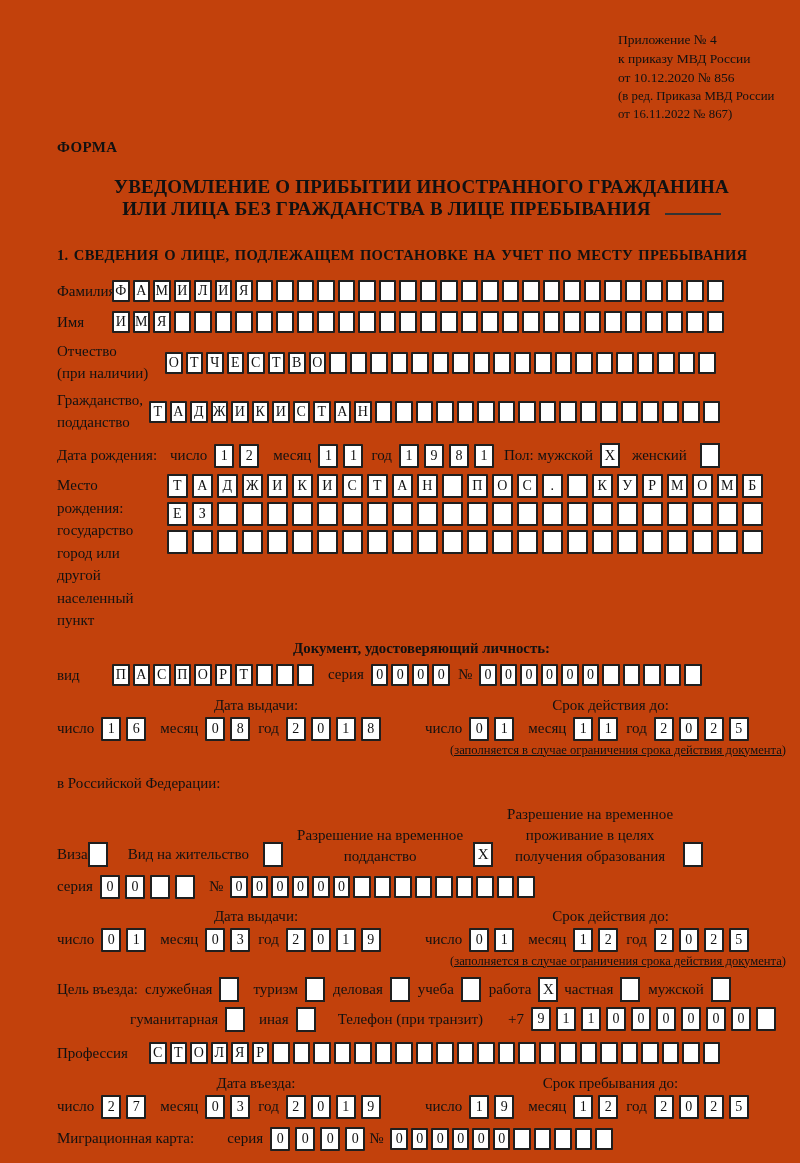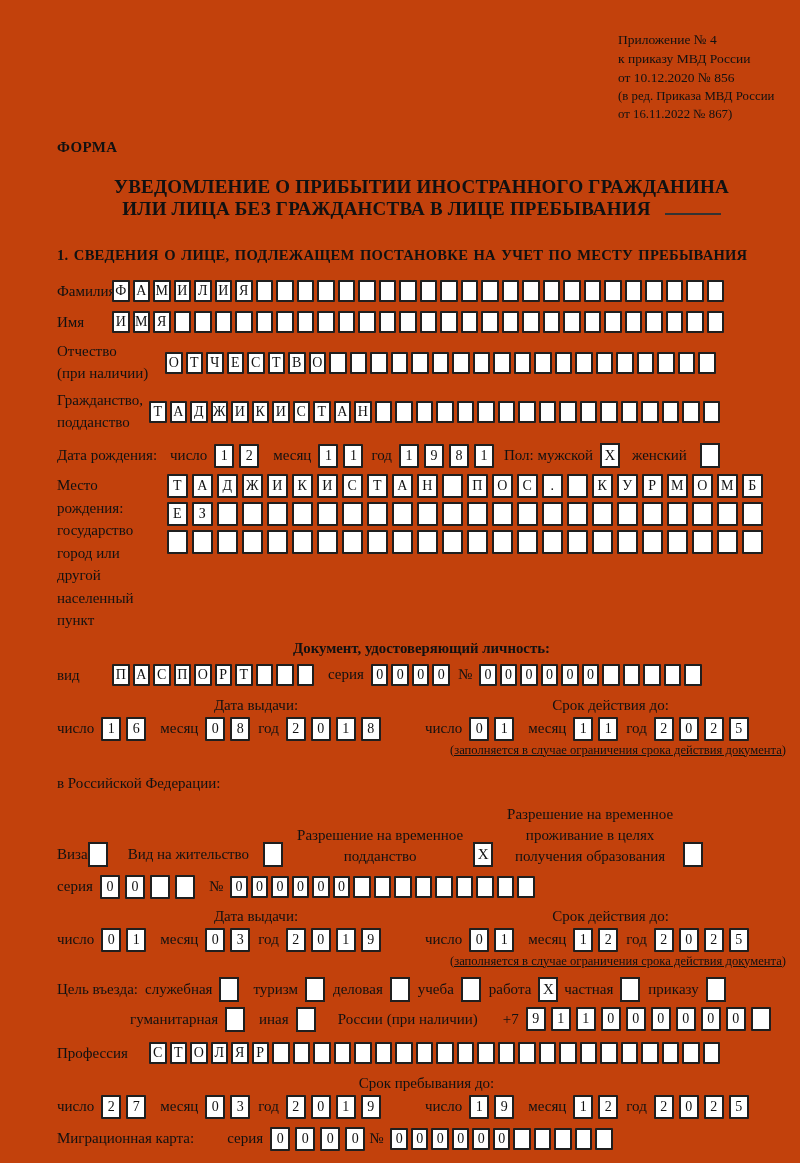--- a/index.html
+++ b/index.html
@@ -537,30 +537,30 @@
     <span class="mlab-l">туризм</span>
     <span class="box"></span>
     <span class="mlab-l" style="margin-left:8px">деловая</span>
     <span class="box"></span>
     <span class="mlab-l" style="margin-left:8px">учеба</span>
     <span class="box"></span>
     <span class="mlab-l" style="margin-left:8px">работа</span>
     <span class="box">X</span>
     <span class="mlab-l" style="margin-left:6px">частная</span>
     <span class="box"></span>
-    <span class="mlab-l" style="margin-left:8px">приказу</span>
+    <span class="mlab-l" style="margin-left:8px">мужской</span>
     <span class="box"></span>
   </div>
 
   <div class="row" style="margin-left:73px">
     <span class="mlab">гуманитарная</span>
     <span class="box"></span>
     <span class="mlab-l">иная</span>
     <span class="box"></span>
-    <span class="mlab-l" style="margin-left:22px">России (при наличии)</span>
+    <span class="mlab-l" style="margin-left:22px">Телефон (при транзит)</span>
     <span class="mlab-l" style="margin-left:18px">+7</span>
     <span class="cells date">
         <span class="cell">9</span>
         <span class="cell">1</span>
         <span class="cell">1</span>
         <span class="cell">0</span>
         <span class="cell">0</span>
         <span class="cell">0</span>
         <span class="cell">0</span>
         <span class="cell">0</span>
@@ -597,20 +597,21 @@
         <span class="cell"></span>
         <span class="cell"></span>
         <span class="cell"></span>
         <span class="cell"></span>
         <span class="cell"></span>
         <span class="cell"></span>
       </span>
   </div>
 
   <div class="dhead">
+    <span class="l">Дата въезда:</span>
     <span class="r">Срок пребывания до:</span>
   </div>
   <div class="drow">
     <span class="grp l">
       <span class="mlab">число</span>
       <span class="cells date">
           <span class="cell">2</span>
           <span class="cell">7</span>
         </span>
       <span class="mlab-l">месяц</span>

